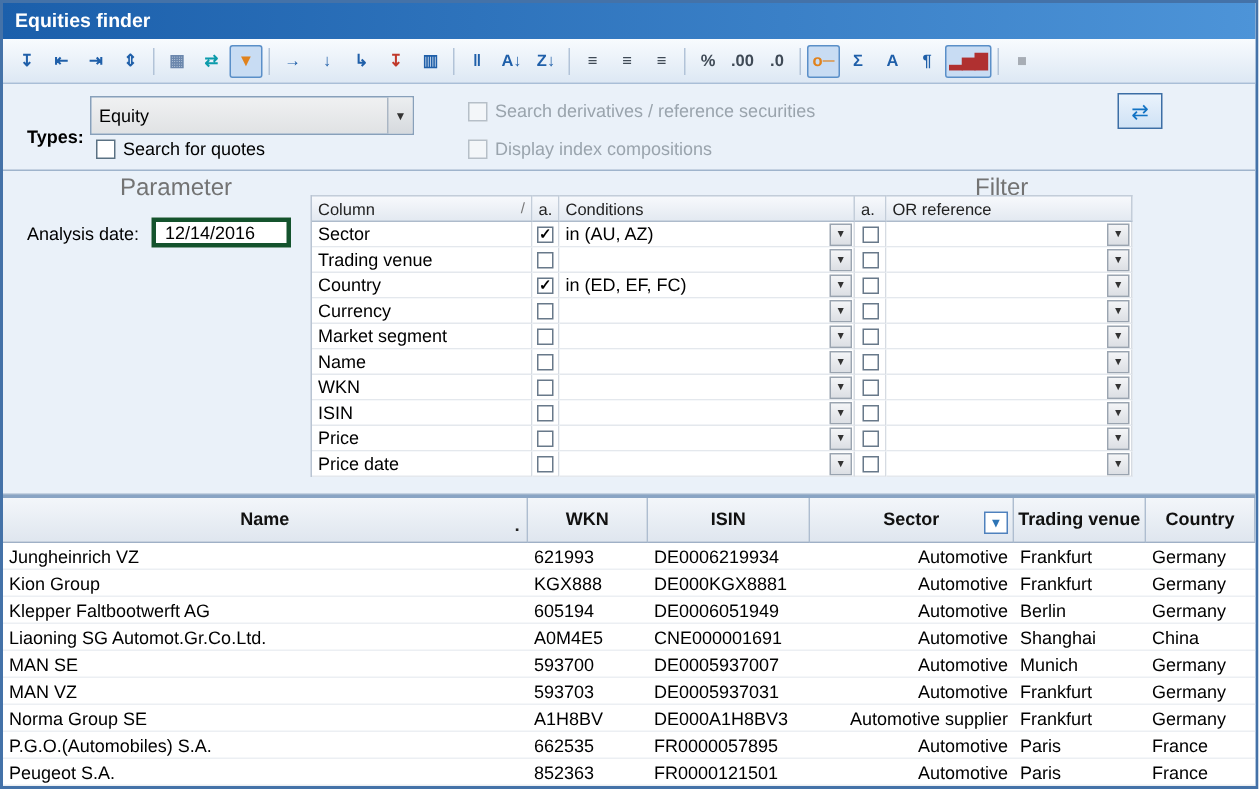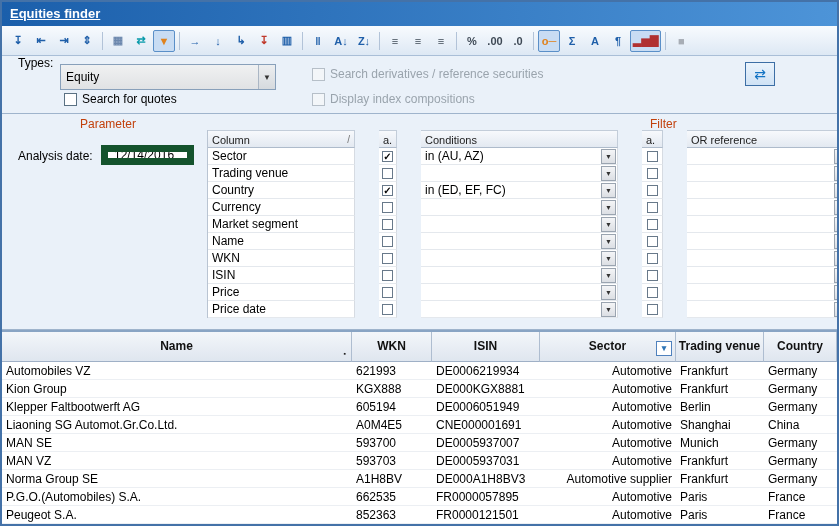--- a/index.html
+++ b/index.html
@@ -1,21 +1,21 @@
 <!DOCTYPE html>
 <html><head>
 <meta charset="utf-8">
 <style>
   * { box-sizing: border-box; margin: 0; padding: 0; }
   html,body { background:#fff; font-family:"Liberation Sans", sans-serif; }
   .window { position:relative; width:839px; height:526px; border:2px solid #4472a8; background:#eaf1f9; overflow:hidden; }
 
   
   .titlebar { height:24px; background:linear-gradient(to right,#1b5fab,#4d94d8); color:#fff;
-              font-weight:bold; font-size:13px; line-height:24px; padding-left:8px;text-decoration:underline; }
+              font-weight:bold; font-size:13px; line-height:24px; padding-left:8px; }
 
   
   .toolbar { height:30px; background:linear-gradient(#f8fbfe,#dde8f4); border-bottom:1px solid #a9bed7;
              display:flex; align-items:center; padding:0 5px; gap:1px; }
   .tb-btn { min-width:22px; height:22px; padding:0 2px; display:flex; align-items:center; justify-content:center;
             font-size:11px; font-weight:bold; border:1px solid transparent; border-radius:2px; cursor:pointer; }
   .tb-btn.active { background:#c8dcf3; border-color:#5a8fc8; }
   .tb-btn.disabled { cursor:default; }
   .tb-sep { width:1px; height:18px; background:#b2c3d8; margin:0 3px; }
 
@@ -30,25 +30,25 @@
   .checkbox { position:absolute; display:flex; align-items:center; gap:5px; font-size:12px; cursor:pointer; white-space:nowrap; }
   .checkbox .cb { width:13px; height:13px; background:#fff; border:1px solid #5a7183; flex:0 0 auto; }
   .checkbox.disabled { color:#9aa4ad; cursor:default; }
   .checkbox.disabled .cb { border-color:#b6bfc8; background:#f3f6f9; }
   .refresh-button { position:absolute; left:743px; top:6px; width:30px; height:24px; border:1px solid #3c6ea5;
                     background:linear-gradient(#eaf3fc,#cfe2f5); font-size:14px; color:#1273c4; cursor:pointer;
                     display:flex; align-items:center; justify-content:center; }
 
   
   .param-filter { position:relative; height:216px; border-bottom:1px solid #9fb4cc; }
-  .section-label { position:absolute; top:3px; font-size:12px; color:#c2410c; }
-  .date-input { position:absolute; left:99px; top:31px; width:93px; height:20px; border:7px solid #14532d;
+  .section-label { position:absolute; top:3px; font-size:16px; color:#737373; }
+  .date-input { position:absolute; left:99px; top:31px; width:93px; height:20px; border:3px solid #14532d;
                 font-size:12px; padding-left:6px; background:#fff; font-family:"Liberation Sans", sans-serif; }
   .filter-table { position:absolute; left:205px; top:16px; width:547px; border-left:1px solid #b9c4d2; }
-  .f-head, .f-row { display:grid; grid-template-columns:147px 18px 197px 21px 164px;gap:24px; }
+  .f-head, .f-row { display:grid; grid-template-columns:147px 18px 197px 21px 164px; }
   .f-head > div { background:linear-gradient(#f7f9fc,#e3e9f1); border-right:1px solid #c3cdd9; border-top:1px solid #c3cdd9;
                   border-bottom:1px solid #aebbcb; font-size:11px; color:#222; padding:2px 4px 1px; height:18px;
                   display:flex; align-items:center; justify-content:space-between; overflow:hidden; }
   .sort-mark { color:#777; font-size:10px; }
   .f-row > div { background:#fff; border-right:1px solid #d6dbe2; border-bottom:1px solid #e4e8ed; height:17px;
                  font-size:12px; display:flex; align-items:center; overflow:hidden; }
   .f-name { padding-left:4px; cursor:default; }
   .f-chk { justify-content:center; }
   .cb-small { width:11px; height:11px; border:1px solid #68798a; background:#fff; font-size:10px; line-height:9px;
               text-align:center; color:#000; font-weight:bold; cursor:pointer; }
@@ -113,21 +113,21 @@
       <span class="tb-btn active" style="color: rgb(224, 130, 28);">o─</span>
       <span class="tb-btn" style="color: rgb(31, 95, 169);">Σ</span>
       <span class="tb-btn" style="color: rgb(31, 95, 169);">A</span>
       <span class="tb-btn" style="color: rgb(31, 95, 169);">¶</span>
       <span class="tb-btn active" style="color: rgb(176, 48, 48);">▂▅▇</span>
       <span class="tb-sep"></span>
       <span class="tb-btn disabled" style="color: rgb(167, 173, 181);">■</span>
     </div>
 
   <div class="form-area">
-    <span class="lbl" style="left:16px; top:0;">Types:</span>
+    <span class="lbl" style="left:16px; top:28px;font-weight:bold;">Types:</span>
     <div class="combobox">
       <span class="combo-text">Equity</span>
       <span class="combo-arrow">▼</span>
     </div>
     <div class="checkbox disabled" style="left:310px; top:11px;">
       <span class="cb"></span>
       <span>Search derivatives / reference securities</span>
     </div>
     <div class="checkbox" style="left:62px; top:36px;">
       <span class="cb"></span>
@@ -351,21 +351,21 @@
         </div>
         <div class="rh">
           <span class="rh-text">Trading venue</span>
         </div>
         <div class="rh">
           <span class="rh-text">Country</span>
         </div>
       </div>
     <div id="results-body">
         <div class="r-row">
-          <div class="r-cell name">Automobiles VZ</div>
+          <div class="r-cell name">Jungheinrich VZ</div>
           <div class="r-cell wkn">621993</div>
           <div class="r-cell isin">DE0006219934</div>
           <div class="r-cell sector">Automotive</div>
           <div class="r-cell venue">Frankfurt</div>
           <div class="r-cell country">Germany</div>
         </div>
         <div class="r-row">
           <div class="r-cell name">Kion Group</div>
           <div class="r-cell wkn">KGX888</div>
           <div class="r-cell isin">DE000KGX8881</div>

